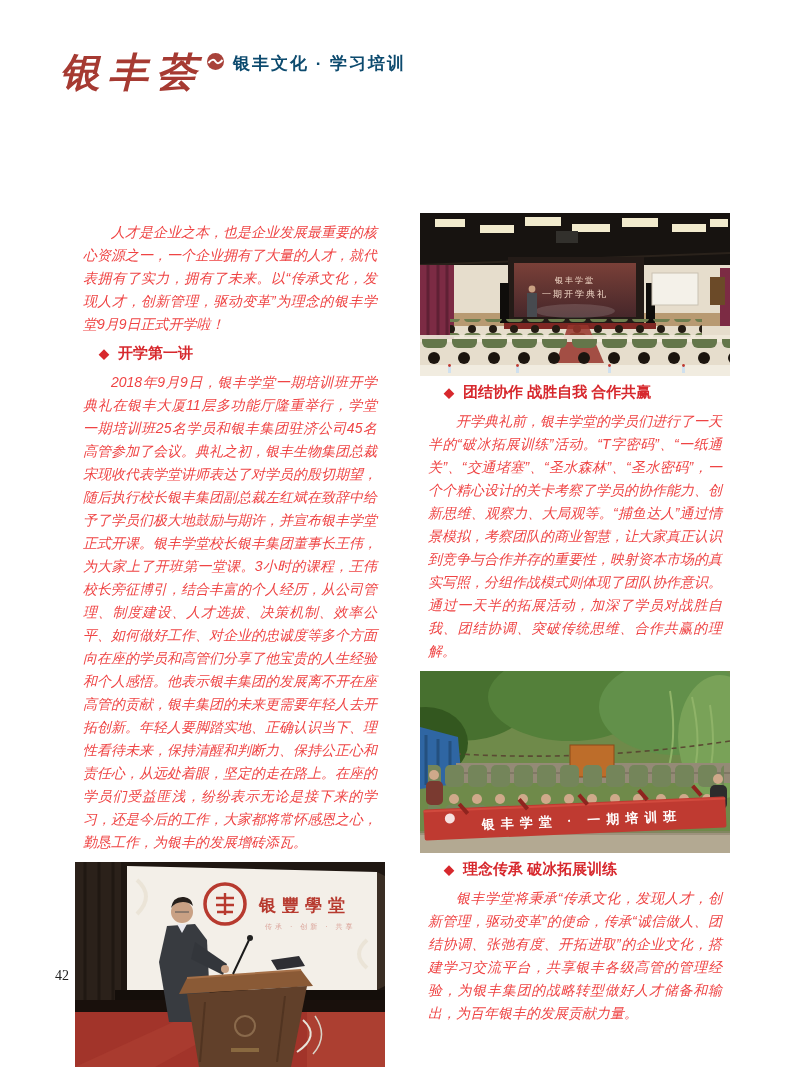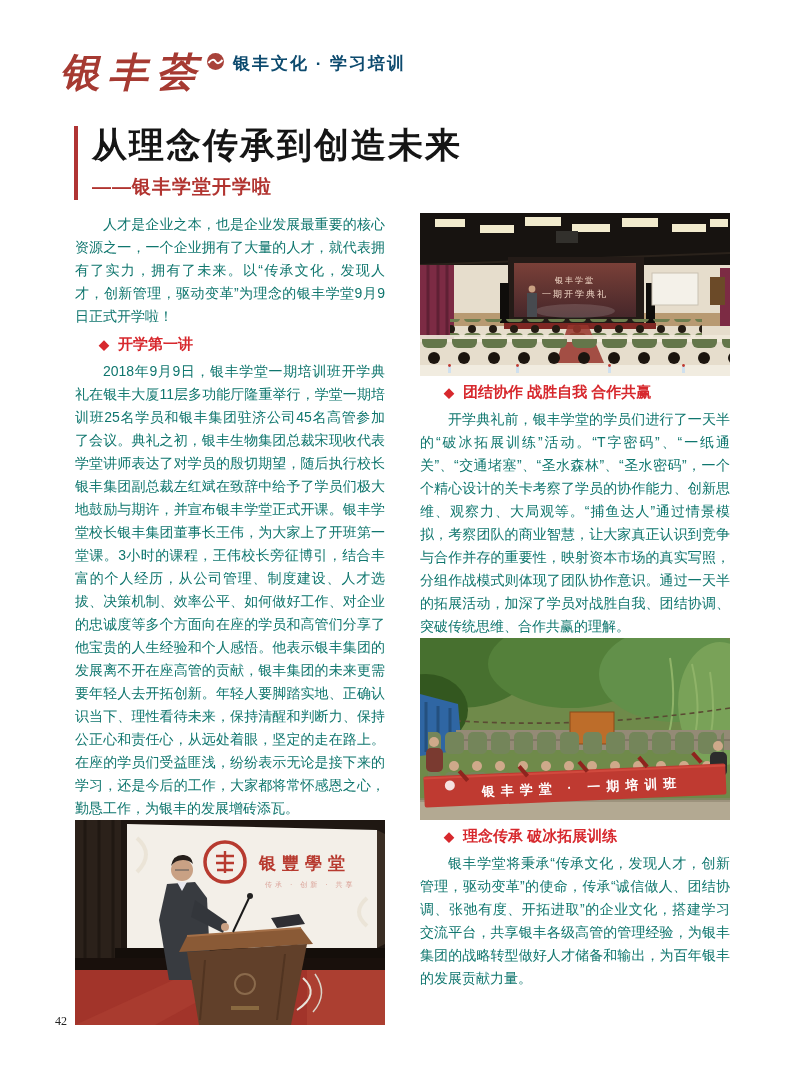--- a/index.html
+++ b/index.html
@@ -16,55 +16,51 @@
   .swirl { margin:0 8px 4px 2px; }
   .masthead-cat { font-size:17px; color:#0c4a6e; letter-spacing:2px; padding-bottom:7px; font-weight:bold; }
   
   .title-block { position:absolute; left:74px; top:126px; border-left:4px solid #b03434; padding-left:14px; }
   .article-title { margin:0; font-size:35px; line-height:1.1; font-weight:bold; color:#151515; letter-spacing:2px; }
   .article-subtitle { margin-top:9px; font-size:19px; font-weight:bold; color:#b13430; letter-spacing:1px; }
   
   .col { position:absolute; top:213px; width:310px; }
   .col-left  { left:75px; }
   .col-right { left:420px; }
-  .body { margin:0; font-size:14px; line-height:23px; color:#0f766e; text-align:justify; text-indent:2em; }
+  .body { margin:8px; font-size:14px; line-height:23px; color:#ef4444; text-align:justify; text-indent:2em;font-style:italic; }
   .sec-head {
     display:flex; align-items:center; gap:9px; padding-left:24px;
     color:#d7282d; font-weight:bold; font-size:15px; margin:7px 0 6px;
   }
   .sec-head .bullet { font-size:13px; line-height:1; }
   figure.photo { margin:0; line-height:0; }
   .photo-ceremony { margin-bottom:9px;text-align:center; }
   .photo-outdoor  { margin:10px 0 9px; }
   .photo-speaker  { margin-top:12px; }
   .photo svg { display:block; }
   
   .page-num {
-    position:absolute; left:55px; top:1014px;
-    font-family:"Liberation Serif", serif; font-size:12px; color:#222222;
+    position:absolute; left:55px; top:968px;
+    font-family:"Liberation Serif", serif; font-size:14px; color:#222222;
   }
 </style>
 </head>
 <body>
 
 <div class="page">
 
   <header class="masthead">
     <span class="brand-logo">银丰荟</span>
     <svg class="swirl" width="19" height="19" viewBox="0 0 19 19">
       <circle cx="9.5" cy="9.5" r="8.5" fill="#a8423a"></circle>
       <path d="M2.5 11 Q7 5.5 9.5 9.5 Q12 13.5 16.5 8" stroke="#ffffff" stroke-width="2" fill="none"></path>
     </svg>
     <span class="masthead-cat">银丰文化 · 学习培训</span>
   </header>
 
-  <div class="title-block">
-    <h1 class="article-title">从理念传承到创造未来</h1>
-    <div class="article-subtitle">——银丰学堂开学啦</div>
-  </div>
 
   <div class="col col-left">
     <p class="body">人才是企业之本，也是企业发展最重要的核心资源之一，一个企业拥有了大量的人才，就代表拥有了实力，拥有了未来。以“传承文化，发现人才，创新管理，驱动变革”为理念的银丰学堂9月9日正式开学啦！</p>
 
     <div class="sec-head">
       <span class="bullet">◆</span>
       <span>开学第一讲</span>
     </div>
 
     <p class="body">2018年9月9日，银丰学堂一期培训班开学典礼在银丰大厦11层多功能厅隆重举行，学堂一期培训班25名学员和银丰集团驻济公司45名高管参加了会议。典礼之初，银丰生物集团总裁宋现收代表学堂讲师表达了对学员的殷切期望，随后执行校长银丰集团副总裁左红斌在致辞中给予了学员们极大地鼓励与期许，并宣布银丰学堂正式开课。银丰学堂校长银丰集团董事长王伟，为大家上了开班第一堂课。3小时的课程，王伟校长旁征博引，结合丰富的个人经历，从公司管理、制度建设、人才选拔、决策机制、效率公平、如何做好工作、对企业的忠诚度等多个方面向在座的学员和高管们分享了他宝贵的人生经验和个人感悟。他表示银丰集团的发展离不开在座高管的贡献，银丰集团的未来更需要年轻人去开拓创新。年轻人要脚踏实地、正确认识当下、理性看待未来，保持清醒和判断力、保持公正心和责任心，从远处着眼，坚定的走在路上。在座的学员们受益匪浅，纷纷表示无论是接下来的学习，还是今后的工作，大家都将常怀感恩之心，勤恳工作，为银丰的发展增砖添瓦。</p>

